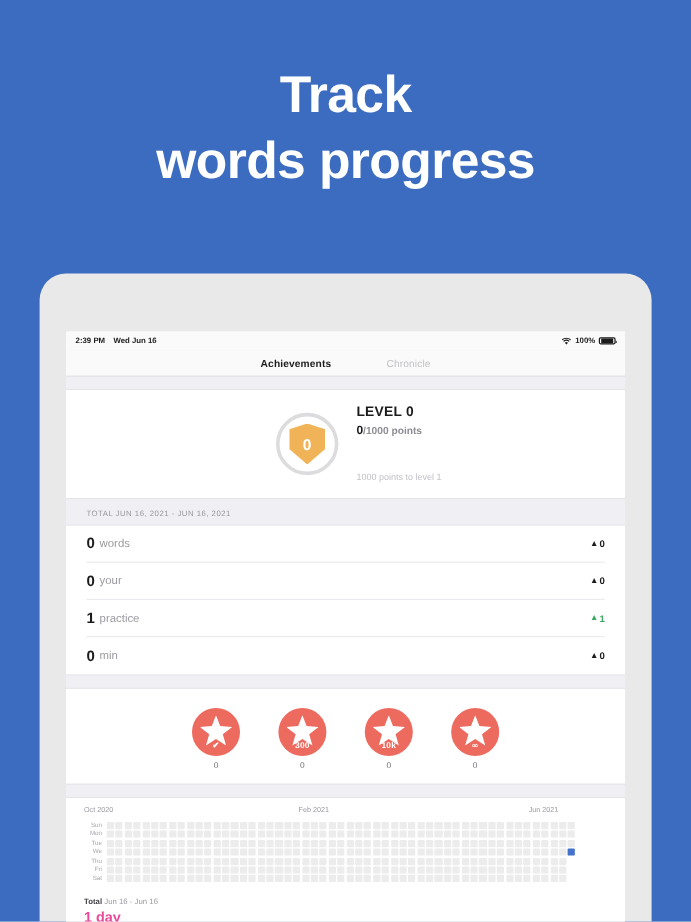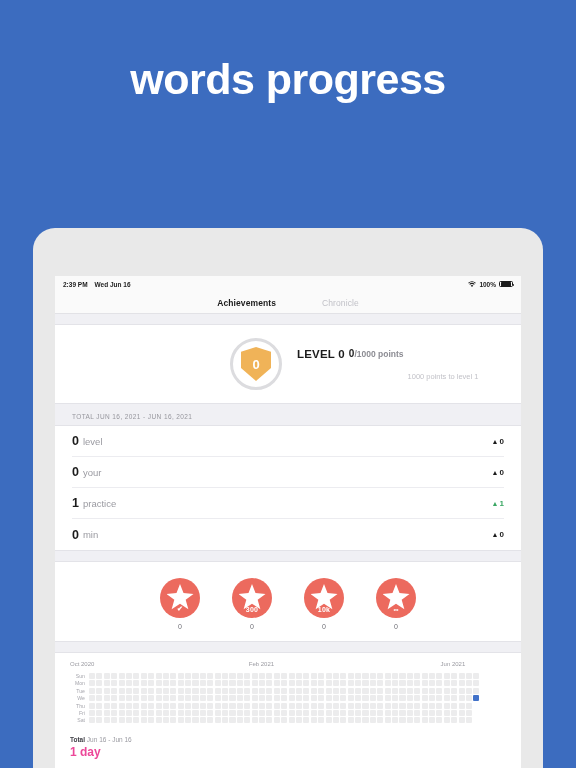--- a/index.html
+++ b/index.html
@@ -119,21 +119,21 @@
   }
   .shield {
     width: 30px; height: 34px;
     background: #f0b358;
     display: flex; align-items: center; justify-content: center;
     color: #ffffff;
     font-size: 13px;
     font-weight: 600;
     clip-path: polygon(50% 0%, 100% 14%, 100% 62%, 50% 100%, 0% 62%, 0% 14%);
   }
-  .level-info { display: flex; flex-direction: row; gap: 4px; }
+  .level-info { display: flex; flex-direction: column; gap: 4px; }
   .level-title { font-size: 11.5px; font-weight: bold; color: #1b1b1b; letter-spacing: 0.2px; }
   .level-points { font-size: 8.5px; color: #8c8c93; font-weight: 600; }
   .level-points b { color: #1b1b1b; font-size: 10px; font-weight: bold; }
   .level-sub { font-size: 7.5px; color: #c2c2c8; font-weight: 500; margin-top: 24px; }
 
   
   .section-head {
     font-size: 6.5px;
     color: #96969d;
     letter-spacing: 0.4px;
@@ -238,20 +238,21 @@
     font-size: 6.5px;
     color: #9a9aa1;
   }
   .heat-total b { color: #3d3d44; }
   .heat-big { font-size: 12px; font-weight: bold; color: #ec4899; margin-top: 2px; }
 </style>
 </head>
 <body>
 
 <div class="headline">
+  <span class="l1">Track</span>
   <span class="l2">words progress</span>
 </div>
 
 <div class="tablet">
   <div class="screen">
 
     <div class="statusbar">
       <div class="sb-left">
         <span>2:39 PM</span>
         <span>Wed Jun 16</span>
@@ -289,21 +290,21 @@
           <b>0</b><span>/1000 points</span>
         </div>
         <div class="level-sub">1000 points to level 1</div>
       </div>
     </div>
 
     <div class="section-head">TOTAL JUN 16, 2021 - JUN 16, 2021</div>
     <div class="card stats-card">
       <div class="stat-row">
         <span class="stat-val">0</span>
-        <span class="stat-label">level</span>
+        <span class="stat-label">words</span>
         <span class="stat-spacer"></span>
         <span class="stat-delta">
           <span class="tri">▲</span>
             <span>0</span>
         </span>
       </div>
       <div class="stat-row">
         <span class="stat-val">0</span>
         <span class="stat-label">your</span>
         <span class="stat-spacer"></span>

